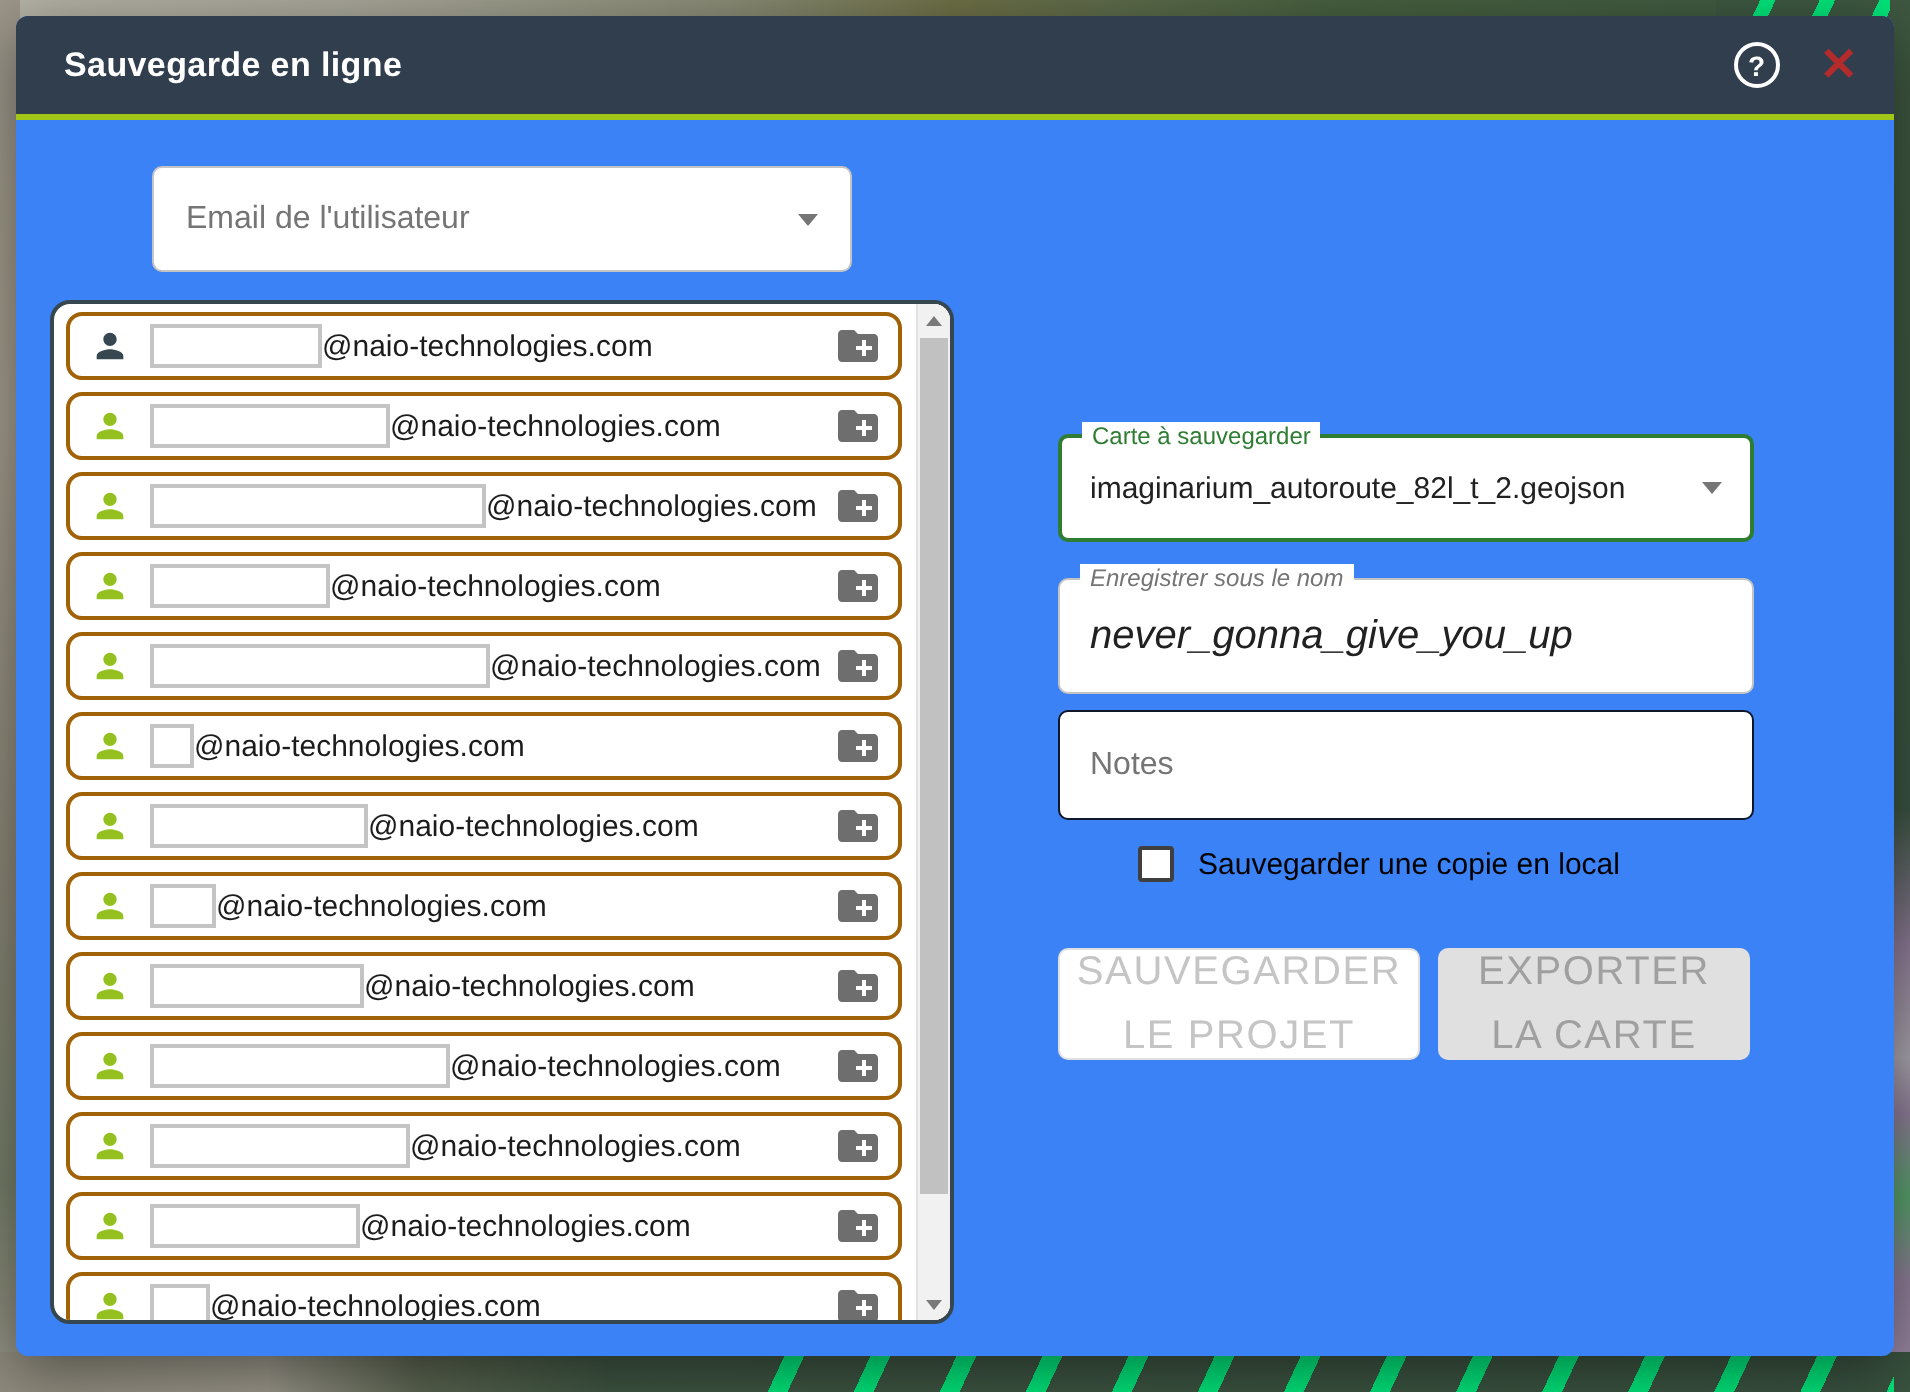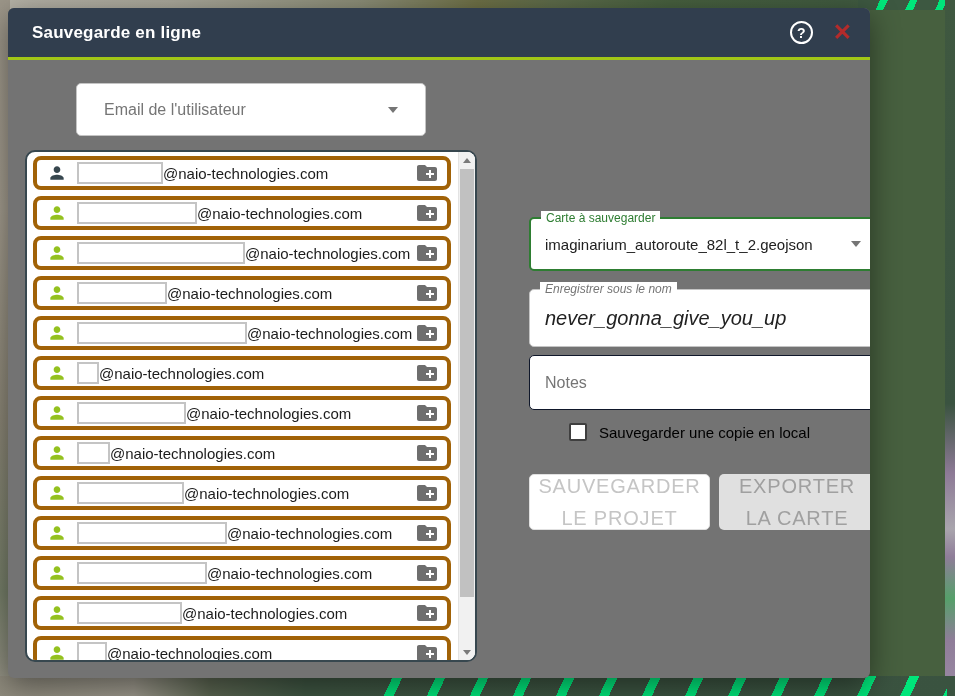--- a/index.html
+++ b/index.html
@@ -14,44 +14,44 @@
   .bg-left { position: absolute; left: 0; top: 0; width: 10px; height: 100%;
     background: linear-gradient(180deg,#9c9689 0%,#a49d8f 30%,#8d8878 60%,#77806a 85%,#9a968a 100%); }
   .bg-right { position: absolute; right: 0; top: 0; width: 10px; height: 100%;
     background: linear-gradient(180deg,#3f5840 0%,#3a5340 58%,#8d7a96 68%,#a9a5ad 76%,#8f7d99 80%,#56a06a 86%,#8f7d99 92%,#9b8aa4 100%); }
   .bg-bottom { position: absolute; left: 0; bottom: 0; width: 100%; height: 20px;
     background: linear-gradient(90deg,#8f8b7d 0%,#9a968a 14%,#5a6450 22%,#3e5542 32%,#3a5340 100%); }
   .bg-bottom-stripes { position: absolute; left: 360px; right: 8px; bottom: 0; height: 20px;
     background: repeating-linear-gradient(115deg, rgba(0,0,0,0) 0 30px, #00e57a 30px 39px); }
 
   
-  .modal { position: absolute; left: 8px; top: 8px; width: 862px; height: 670px;
-    background: #737373; border-radius: 6px; box-shadow: 0 8px 30px rgba(0,0,0,.45); overflow: hidden; }
+  .modal { position: absolute; left: 8px; top: 8px; width: 939px; height: 670px;
+    background: #3b82f6; border-radius: 6px; box-shadow: 0 8px 30px rgba(0,0,0,.45); overflow: hidden; }
   .modal-header { position: absolute; left: 0; top: 0; width: 100%; height: 49px;
     background: #313e4e; display: flex; align-items: center; }
   .modal-title { color: #fff; font-size: 17px; font-weight: bold; padding-left: 24px; letter-spacing: .2px; }
   .header-actions { margin-left: auto; display: flex; align-items: center; gap: 20px; padding-right: 18px; }
   .help-icon { width: 23px; height: 23px; border: 2px solid #fff; border-radius: 50%;
     color: #fff; font-size: 14px; font-weight: bold; display: flex; align-items: center; justify-content: center; cursor: pointer; }
   .close-icon { color: #b32b2b; font-size: 23px; font-weight: bold; line-height: 1; cursor: pointer; }
   .accent-line { position: absolute; left: 0; top: 49px; width: 100%; height: 3px; background: #a2c617; }
 
   
   .email-select { position: absolute; left: 68px; top: 75px; width: 350px; height: 53px;
-    border: 1px solid #c4c4c4; border-radius: 5px; display: flex; align-items: center; padding: 0 27px; cursor: pointer; background:#fff; }
+    border: 1px solid #c4c4c4; border-radius: 5px; display: flex; align-items: center; padding: 0 16px; cursor: pointer; background:#fff; }
   .email-select-label { color: #757575; font-size: 16px; }
   .caret { width: 0; height: 0; border-left: 5px solid transparent; border-right: 5px solid transparent;
     border-top: 6px solid #757575; margin-left: auto; }
 
   
   .user-list { position: absolute; left: 17px; top: 142px; width: 452px; height: 512px;
     border: 2px solid #37474f; border-radius: 10px; background: #fff; overflow: hidden; }
   .user-list-items { position: absolute; inset: 0; padding: 4px 24px 0 6px;
     display: flex; flex-direction: column; gap: 6px; overflow: hidden; }
-  .user-row { min-height: 34px; height: 34px; border: 4px solid #a16207; border-radius: 8px;
+  .user-row { min-height: 34px; height: 34px; border: 2px solid #a16207; border-radius: 8px;
     display: flex; align-items: center; padding: 0 8px 0 10px; background: #fff; cursor: pointer; }
   .person-icon { width: 20px; height: 20px; margin-right: 10px; flex: 0 0 auto; }
   .masked-box { height: 22px; border: 2px solid #c4c4c4; background: #fff; flex: 0 0 auto; }
   .user-email { font-size: 15px; color: #1c1c1c; white-space: nowrap; }
   .folder-btn { margin-left: auto; width: 24px; height: 24px; color: #6e6e6e; cursor: pointer; flex: 0 0 auto; }
 
   
   .scrollbar { position: absolute; top: 0; right: 0; bottom: 0; width: 17px; background: #f1f1f1; border-left: 1px solid #e3e3e3; }
   .sb-btn { position: absolute; left: 0; width: 100%; height: 16px; background: #f1f1f1;
     display: flex; align-items: center; justify-content: center; cursor: pointer; }

